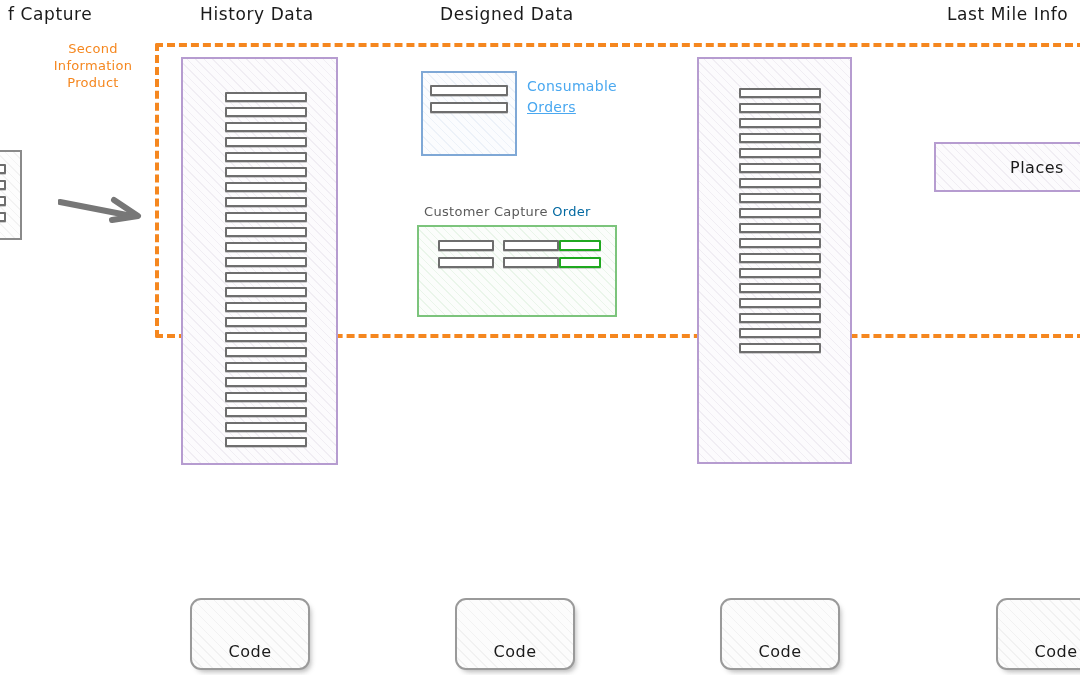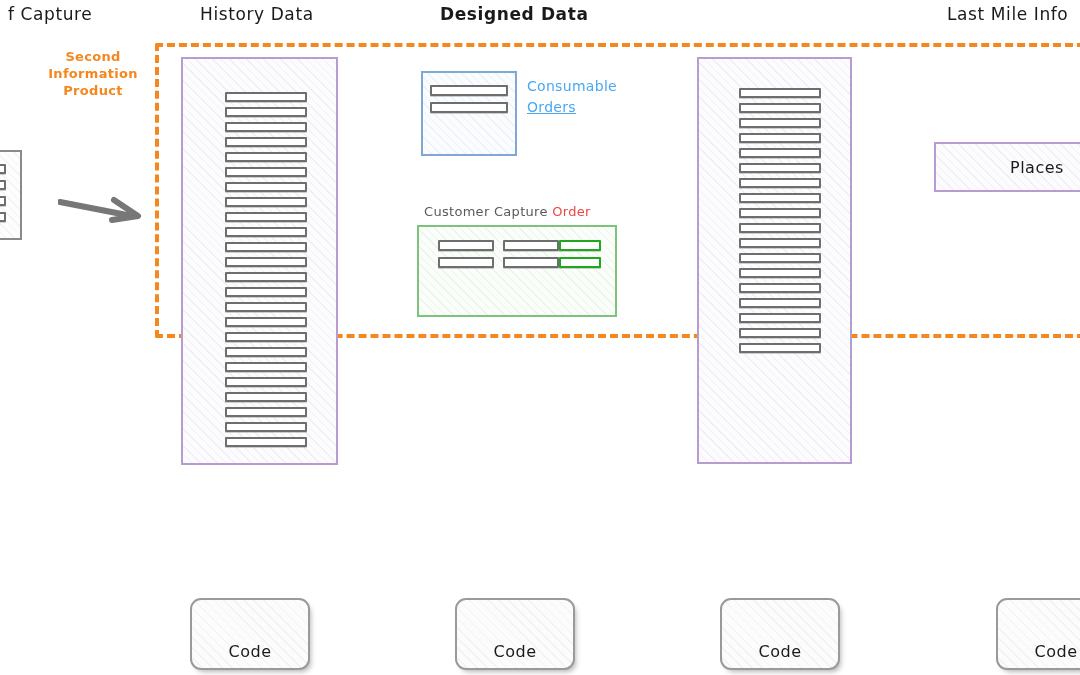--- a/index.html
+++ b/index.html
@@ -99,21 +99,21 @@
   }
   .tag-text.blue  { color: #4aa8f0; }
 
   .rel-caption {
     position: absolute;
     font-size: 13px;
     white-space: nowrap;
     letter-spacing: .3px;
   }
   .rel-caption .w-gray  { color: #5a5a5a; }
-  .rel-caption .w-green { color: #ef4444; }
+  .rel-caption .w-green { color: #0369a1; }
 
   
   .report-label {
     position: absolute;
     font-size: 16px;
     color: #1a1a1a;
     letter-spacing: .5px;
     white-space: nowrap;
   }
 
@@ -159,25 +159,25 @@
   
   .arrow { position: absolute; }
 </style>
 </head>
 <body>
 
 <div id="stage">
 
   <div class="col-header" style="left:8px;">f Capture</div>
   <div class="col-header" style="left:200px;">History Data</div>
-  <div class="col-header" style="left:440px;font-weight:bold;">Designed Data</div>
+  <div class="col-header" style="left:440px;">Designed Data</div>
   <div class="col-header" style="left:947px;">Last Mile Info</div>
 
   <div class="dashed-frame" style="left:155px; top:43px; width:930px; height:295px;"></div>
-  <div class="frame-label" style="left: 32px; top: 48px; width: 122px; white-space: pre-line; font-weight: bold;">Second
+  <div class="frame-label" style="left: 32px; top: 40px; width: 122px; white-space: pre-line;">Second
 Information
 Product</div>
 
   <div class="stub" style="left:-22px; top:150px; width:44px; height:90px;">
     <div class="bar-stack" style="left:10px; top:12px;">
       <div class="bar" style="width:16px;height:10px;margin-bottom:6px;"></div>
       <div class="bar" style="width:16px;height:10px;margin-bottom:6px;"></div>
       <div class="bar" style="width:16px;height:10px;margin-bottom:6px;"></div>
       <div class="bar" style="width:16px;height:10px;"></div>
     </div>

